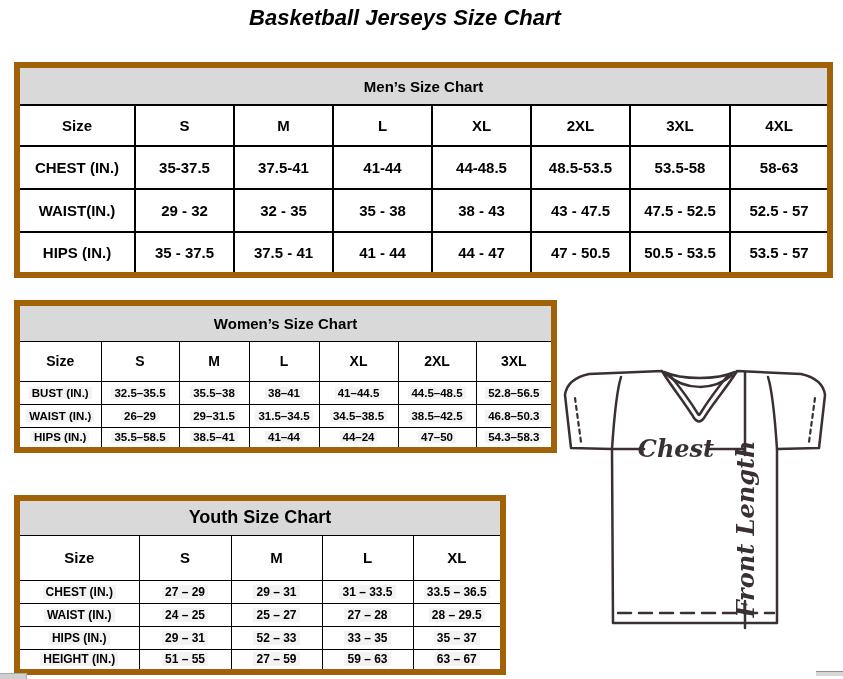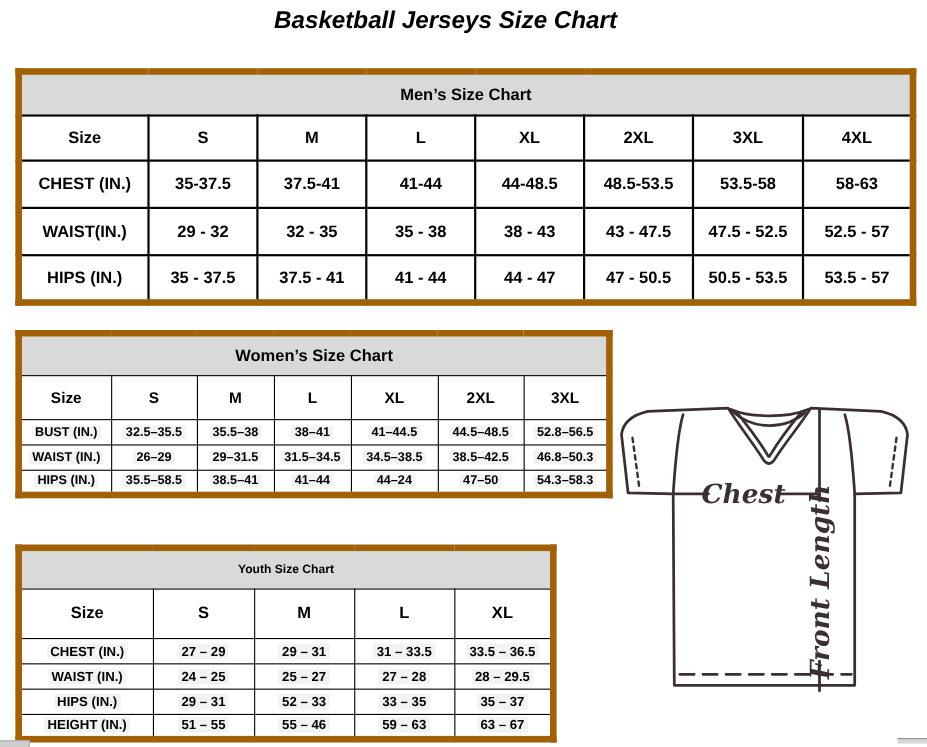--- a/index.html
+++ b/index.html
@@ -28,21 +28,21 @@
   .women { left:14px; top:300px; width:537px; }
   .women .band-row { height:38px; }
   .women .band { font-size:15px; }
   .women .size-row { height:40px; }
   .women .size-row th { font-size:14px; }
   .women .data-row { height:23px; }
   .women .data-row th, .women .data-row td { font-size:11.5px; }
   
   .youth { left:14px; top:495px; width:486px; }
   .youth .band-row { height:37px; }
-  .youth .band { font-size:11px; }
+  .youth .band { font-size:18px; }
   .youth .size-row { height:45px; }
   .youth .size-row th { font-size:15px; }
   .youth .data-row { height:23px; }
   .youth .data-row th, .youth .data-row td { font-size:12px; }
   .hl { background:#f3f3f3; padding:0 3px; }
   
   .jersey { position:absolute; left:555px; top:361px; }
   .jersey text {
     font-family:"DejaVu Serif","Liberation Serif",serif;
     font-style:italic; font-weight:bold; fill:#3a3033;
@@ -207,21 +207,21 @@
     <tr class="data-row">
       <th><span class="hl">HIPS (IN.)</span></th>
       <td><span class="hl">29 – 31</span></td>
       <td><span class="hl">52 – 33</span></td>
       <td><span class="hl">33 – 35</span></td>
       <td><span class="hl">35 – 37</span></td>
     </tr>
     <tr class="data-row">
       <th><span class="hl">HEIGHT (IN.)</span></th>
       <td><span class="hl">51 – 55</span></td>
-      <td><span class="hl">55 – 46</span></td>
+      <td><span class="hl">27 – 59</span></td>
       <td><span class="hl">59 – 63</span></td>
       <td><span class="hl">63 – 67</span></td>
     </tr>
   </tbody>
     </table>
 
   <svg class="jersey" width="288" height="300" viewBox="0 0 288 300" fill="none" stroke="#3a3033" stroke-width="2.5" stroke-linejoin="round" stroke-linecap="round">
     <path d="M107,10 L34,13 Q12,18 10,34 L16,87 L57,88 L58,262 L222,262 L222,88 L264,87 L270,34 Q268,18 246,13 L182,10
          C175,22 156,45 149,57 Q144,64 139,57 C132,45 114,22 107,10 Z"></path>
     <path d="M57,88 C59,58 61,32 66,16"></path>

